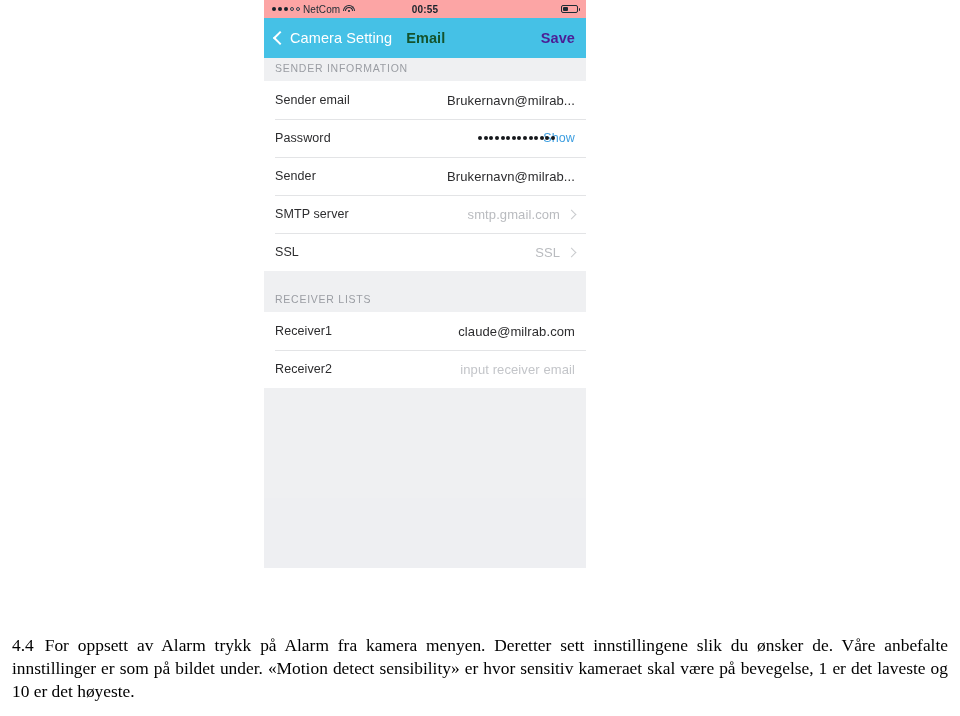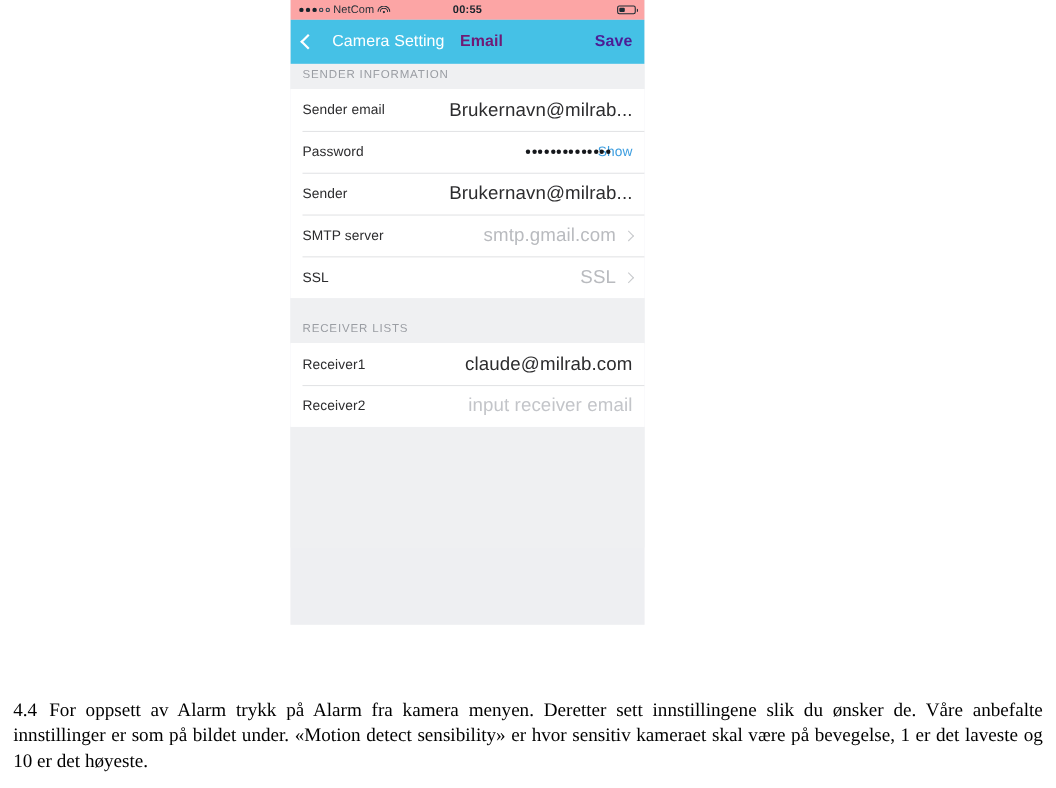--- a/index.html
+++ b/index.html
@@ -58,27 +58,27 @@
   
   .navbar{
     height:40px;
     background:#45c1e6;
     display:flex;
     align-items:center;
     padding:0 11px;
     box-sizing:border-box;
     position:relative;
   }
-  .nav-back{display:flex;align-items:center;gap:16px;cursor:pointer;}
+  .nav-back{display:flex;align-items:center;gap:4px;cursor:pointer;}
   .chev-back{
     width:8px;height:8px;border-left:2.4px solid #ffffff;border-bottom:2.4px solid #ffffff;
     transform:rotate(45deg);margin-right:1px;
   }
   .nav-back-label{font-size:14.5px;color:#ffffff;letter-spacing:.1px;}
-  .nav-title{font-size:14.5px;color:#701a75;font-weight:bold;margin-left:14px;letter-spacing:.1px;}
+  .nav-title{font-size:14.5px;color:#14532d;font-weight:bold;margin-left:14px;letter-spacing:.1px;}
   .nav-save{margin-left:auto;font-size:14.5px;color:#4c1d95;font-weight:bold;cursor:pointer;letter-spacing:.1px;}
 
   
   .section-header{
     background:#eff0f2;
     height:23px;
     display:flex;align-items:flex-end;
     padding:0 11px 7px 11px;
     box-sizing:border-box;
   }
@@ -93,21 +93,21 @@
     box-sizing:border-box;
     position:relative;
     background:#ffffff;
   }
   .row + .row::before{
     content:"";position:absolute;left:11px;right:0;top:0;height:1px;background:#e3e4e6;
   }
   .row-label{font-size:12.5px;color:#2c2c2e;letter-spacing:.1px;}
   .row-value{
     margin-left:auto;
-    font-size:17px;color:#2c2c2e;letter-spacing:.1px;
+    font-size:13px;color:#2c2c2e;letter-spacing:.1px;
     display:flex;align-items:center;gap:8px;text-align:right;
   }
   .row-value.muted{color:#b9bbbf;}
   .row-value.placeholder{color:#c3c5c9;}
   .chev-right{
     width:6px;height:6px;border-top:1.6px solid #c8cacd;border-right:1.6px solid #c8cacd;
     transform:rotate(45deg);
   }
   
   .row-value.port{margin-left:0;position:absolute;left:178px;}

